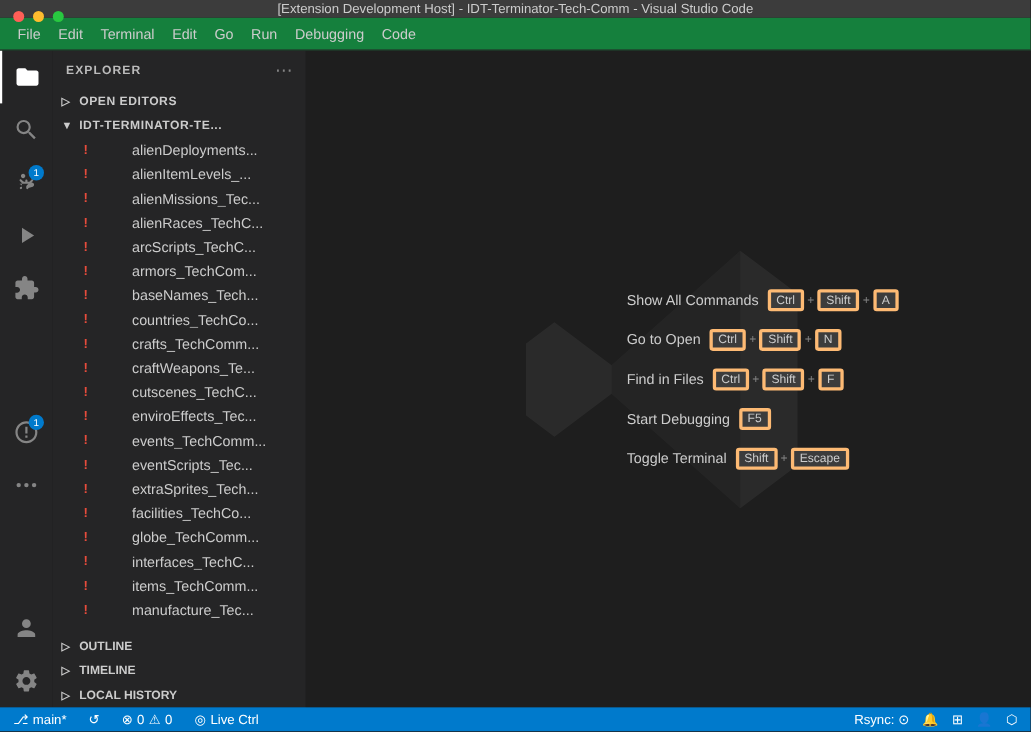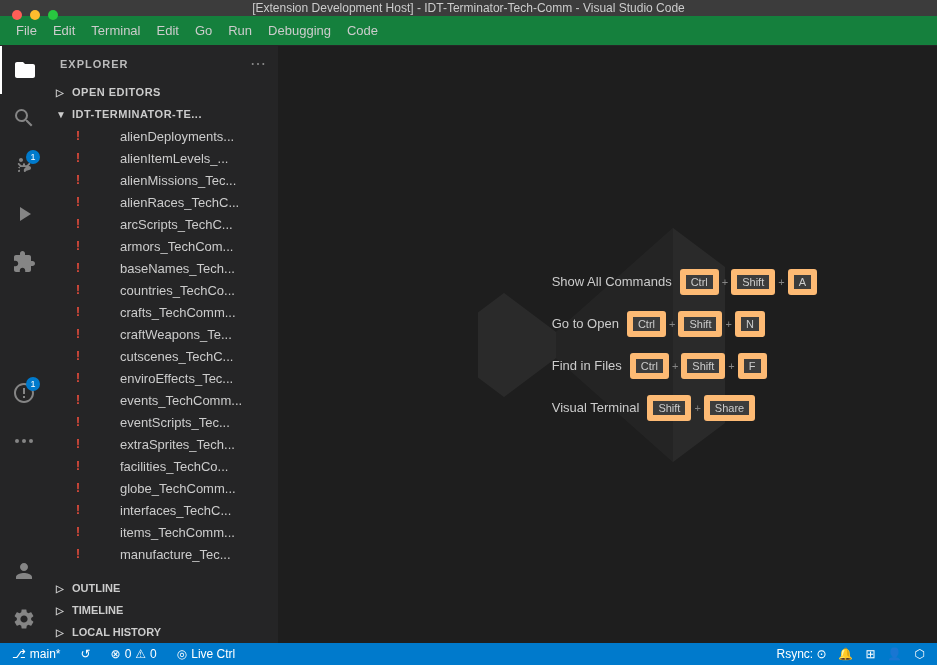--- a/index.html
+++ b/index.html
@@ -246,21 +246,21 @@
       font-size: 13px;
       text-align: right;
     }
     .shortcut-keys {
       display: flex;
       align-items: center;
       gap: 3px;
     }
     .key {
       background: #3c3c3c;
-      border: 6px solid #fdba74;
+      border: 3px solid #fdba74;
       border-radius: 3px;
       padding: 1px 5px;
       font-size: 11px;
       color: #cccccc;
       min-width: 20px;
       text-align: center;
     }
     .key-plus {
       color: #858585;
       font-size: 11px;
@@ -516,25 +516,31 @@
         <span class="shortcut-label">Find in Files</span>
         <div class="shortcut-keys">
           <span class="key">Ctrl</span>
           <span class="key-plus">+</span>
           <span class="key">Shift</span>
           <span class="key-plus">+</span>
           <span class="key">F</span>
         </div>
       </div>
       <div class="shortcut-row">
-        <span class="shortcut-label">Visual Terminal</span>
+        <span class="shortcut-label">Start Debugging</span>
+        <div class="shortcut-keys">
+          <span class="key">F5</span>
+        </div>
+      </div>
+      <div class="shortcut-row">
+        <span class="shortcut-label">Toggle Terminal</span>
         <div class="shortcut-keys">
           <span class="key">Shift</span>
           <span class="key-plus">+</span>
-          <span class="key">Share</span>
+          <span class="key">Escape</span>
         </div>
       </div>
     </div>
   </div>
 
 </div>
 
 <div id="statusbar">
   <div class="status-item">
     <span>⎇</span>

